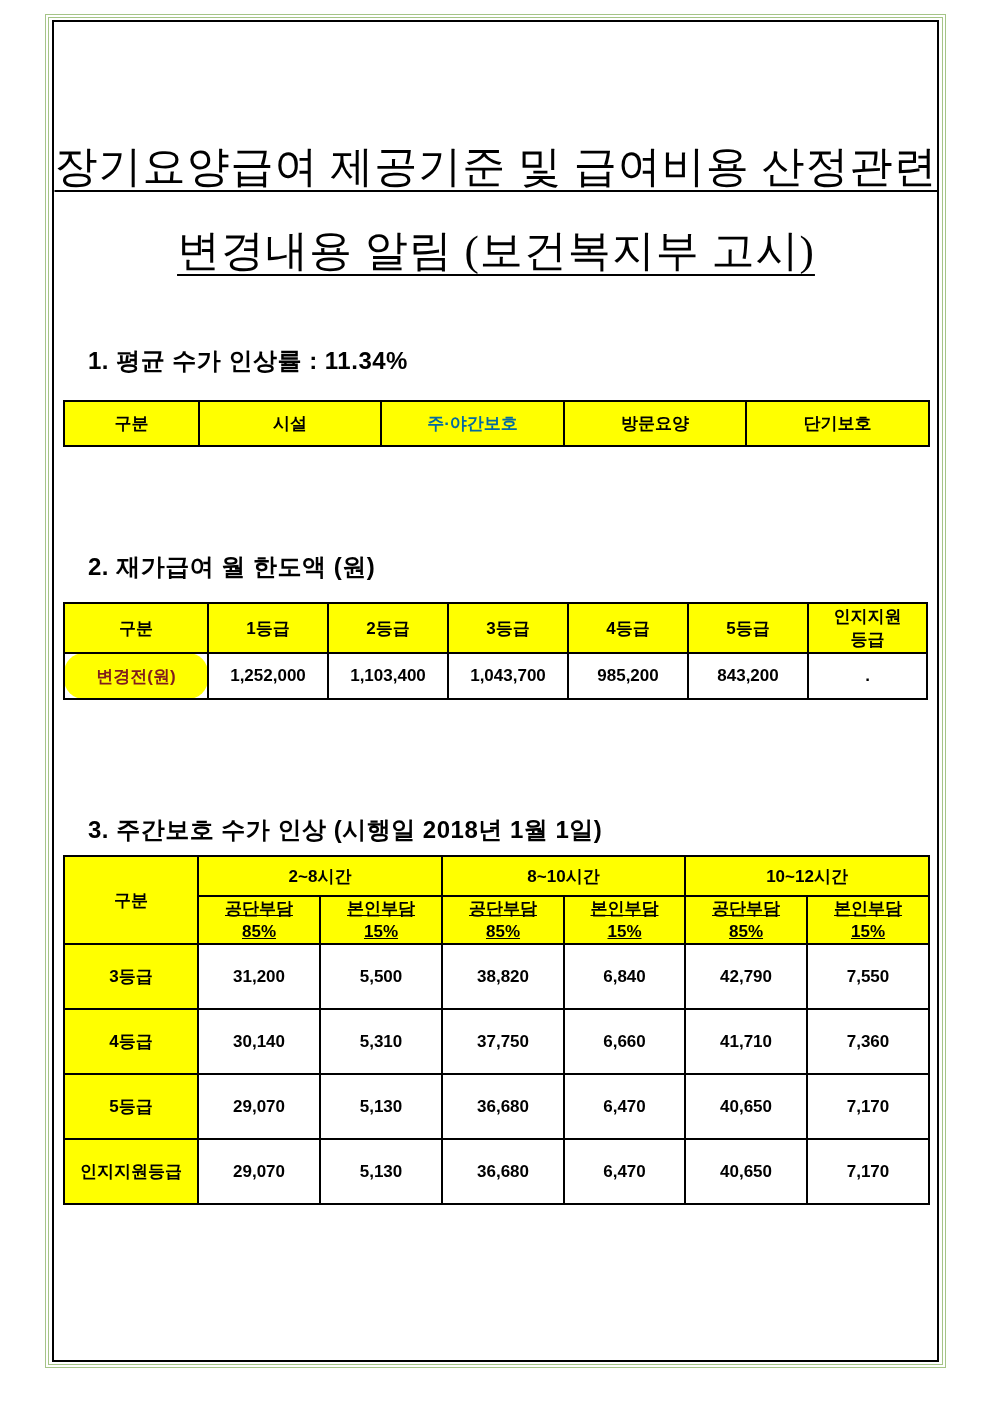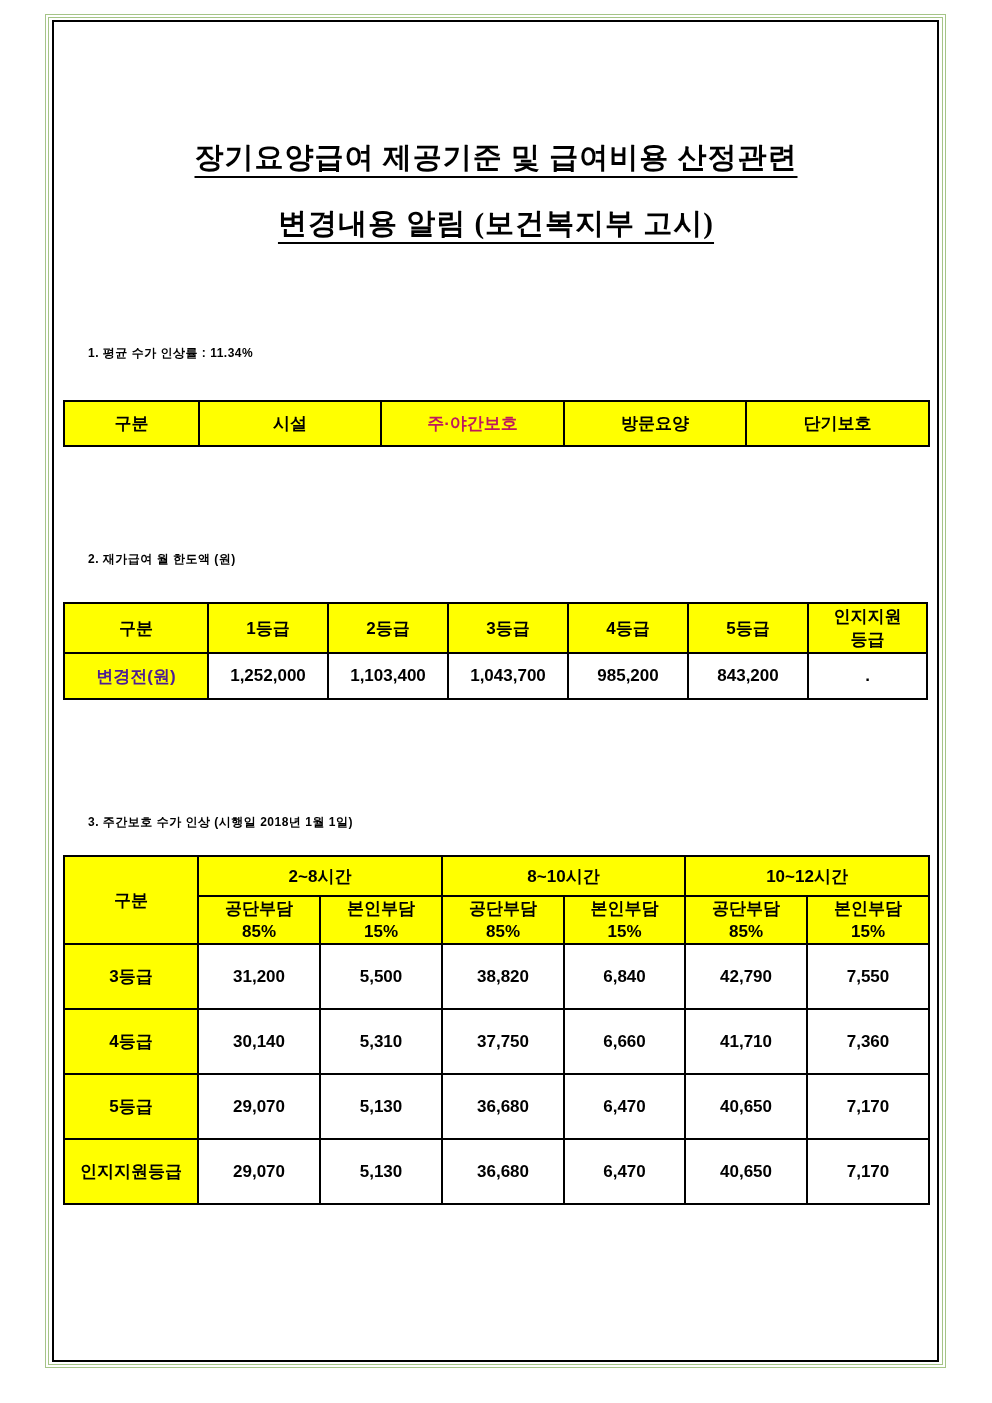--- a/index.html
+++ b/index.html
@@ -14,67 +14,67 @@
   .frame-black {
     position: absolute; left: 3px; top: 2px; right: 3px; bottom: 2px;
     border: 2px solid #000;
   }
 
   
   .title {
     position: absolute; left: 0; top: 138px; width: 100%;
     text-align: center;
     font-family: "Liberation Serif", serif;
-    font-size: 29px; font-weight: 700; letter-spacing: 1px;
+    font-size: 43px; font-weight: 400; letter-spacing: 1px;
   }
   .title-line {
     display: inline-block;
     text-decoration: underline;
     text-decoration-thickness: 2px;
     text-underline-offset: 9px;
     margin-bottom: 16px;
   }
   .title .wrap2 { display: block; margin-top: 10px; }
 
   
   .heading {
     position: absolute; left: 88px;
-    font-size: 12px; font-weight: 700; letter-spacing: 0.5px;
+    font-size: 24px; font-weight: 700; letter-spacing: 0.5px;
   }
   .h1 { top: 345px; }
   .h2 { top: 551px; }
   .h3 { top: 814px; }
 
   
   table.t {
     position: absolute; left: 63px;
     border-collapse: collapse; table-layout: fixed;
     font-size: 17px; font-weight: 700;
   }
   table.t th, table.t td {
     border: 2px solid #000;
     text-align: center; vertical-align: middle;
     font-weight: 700;
     overflow: hidden;
   }
   .y   { background: #ffff00; }
-  .red { color: #be185d; }
-  .blue{ color: #4c1d95; }
+  .red { color: #0369a1; }
+  .blue{ color: #7f1d1d; border-radius: 20px; }
   .preline { white-space: pre-line; line-height: 23px; }
 
   .t1 { top: 400px; width: 865px; }
   .t1 tr { height: 45px; }
 
   .t2 { top: 602px; width: 863px; }
   .t2 tr.hdr { height: 50px; }
   .t2 tr.data { height: 46px; }
 
   .t3 { top: 855px; width: 865px; }
   .t3 tr.grp { height: 40px; }
-  .t3 tr.sub { height: 40px; }
+  .t3 tr.sub { height: 40px; text-decoration: underline; }
   .t3 tr.data { height: 65px; }
 </style>
 </head>
 <body>
 
 <div class="frame-green">
   <div class="frame-black"></div>
 </div>
 
 <div class="title">

